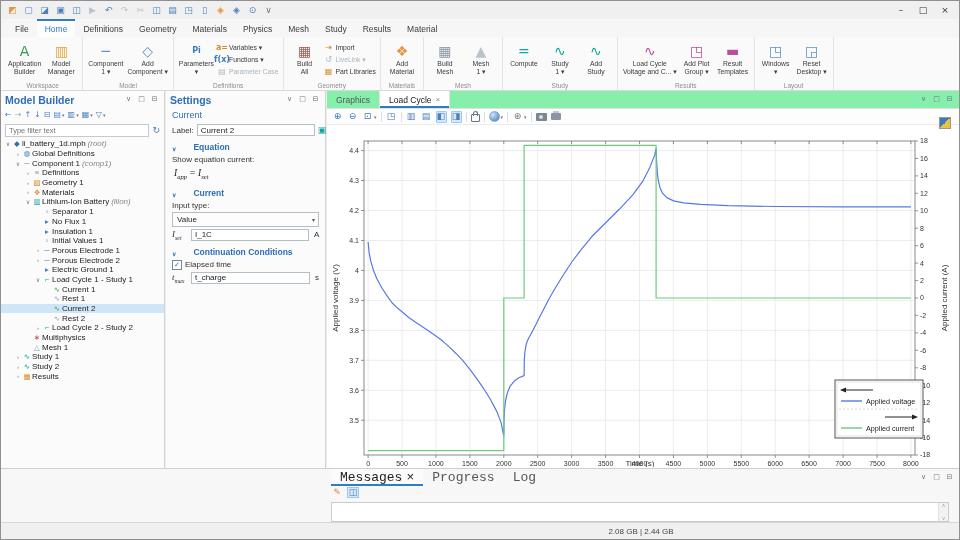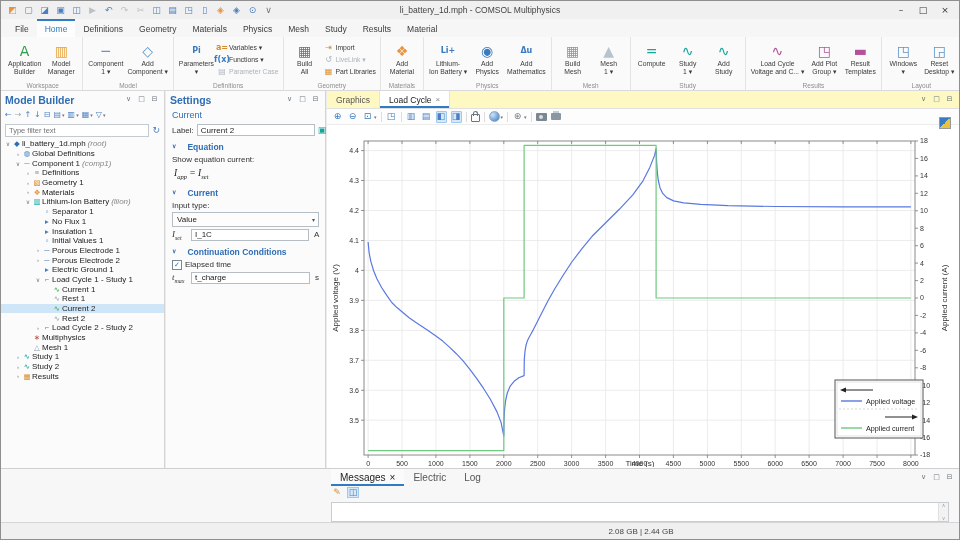--- a/index.html
+++ b/index.html
@@ -53,33 +53,33 @@
   .trow.sel{background:#cfe6f8;}
   .texp{width:8px;font-size:6px;color:#777;text-align:center;flex:none;}
   .tic{width:10px;font-size:7.5px;text-align:center;flex:none;}
   .tsuf{color:#888;font-style:italic;margin-left:2px;}
 
   #settings-panel{left:165px;width:160px;border-right:1px solid #d4d4d4;}
   .s-subtitle{font-size:9px;color:#2f6db5;padding:2px 6px 3px 6px;}
   .s-row{display:flex;align-items:center;gap:3px;padding:1px 6px;}
   .s-cap{font-size:8px;color:#333;}
   .s-input{height:12px;border:1px solid #b6bec5;background:#fff;font-size:8px;padding:0 3px;color:#222;font-family:"Liberation Sans",sans-serif;box-sizing:border-box;}
-  .s-sect{display:flex;align-items:flex-start;gap:11px;padding:5px 6px 2px 6px;font-size:8.5px;font-weight:bold;color:#2f6db5;}
+  .s-sect{display:flex;align-items:flex-end;gap:17px;padding:5px 6px 2px 6px;font-size:8.5px;font-weight:bold;color:#2f6db5;}
   .s-sect .chev{font-size:6px;color:#2f6db5;}
   .dropdown{position:relative;height:13px;border:1px solid #b6bec5;background:#fdfdfd;display:flex;align-items:center;font-size:8px;padding:0 12px 0 4px;margin:1px 6px;color:#222;}
   .dropdown .dd-caret{position:absolute;right:3px;font-size:6px;color:#555;}
   .eq{font-family:"Liberation Serif",serif;font-style:italic;font-size:9.5px;padding:3px 8px;color:#222;}
   .eq sub{font-size:6.5px;}
   .sym{font-family:"Liberation Serif",serif;font-style:italic;font-size:9px;width:16px;flex:none;}
   .sym sub{font-size:6px;}
   .unit{font-size:8px;color:#333;margin-left:2px;}
   .cbx{width:8px;height:8px;border:1px solid #7a8894;background:#fff;display:inline-flex;align-items:center;justify-content:center;font-size:7px;color:#2f6db5;flex:none;}
 
   #graphics-panel{left:326px;right:0;background:#fff;}
-  #gtabs{height:17px;display:flex;align-items:stretch;background:#fef9c3;border-bottom:1px solid #e0e0e0;}
+  #gtabs{height:17px;display:flex;align-items:stretch;background:#86efac;border-bottom:1px solid #e0e0e0;}
   .gtab{display:flex;align-items:center;gap:4px;padding:0 9px;font-size:8.5px;color:#555;border-right:1px solid #e4e4e4;}
   .gtab.active{background:#fff;color:#222;box-shadow:inset 0 -2px 0 #2f7bc4;}
   .gtab .x{font-size:8px;color:#888;}
   #gtoolbar{height:15px;display:flex;align-items:center;gap:4px;padding:0 5px;border-bottom:1px solid #ececec;background:#fdfdfd;}
   #gtoolbar .ic{font-size:9px;color:#3a7abf;width:11px;height:12px;}
   #gtoolbar .caret{font-size:5px;color:#777;margin-left:-3px;}
   #gtoolbar .sep{width:1px;height:10px;background:#ddd;}
   #gtoolbar .pressed{background:#d6e8f8;border:1px solid #9ec9ee;box-sizing:border-box;border-radius:1px;}
   .css-lock{width:7px;height:6px;border:1px solid #6a7680;border-radius:1px;position:relative;margin-top:3px;}
   .css-lock:before{content:"";position:absolute;top:-4px;left:1px;width:3px;height:4px;border:1px solid #6a7680;border-bottom:none;border-radius:3px 3px 0 0;}
@@ -87,21 +87,21 @@
   .css-camera{width:11px;height:8px;background:#7a8894;border-radius:1px;position:relative;}
   .css-camera:before{content:"";position:absolute;left:3.5px;top:2px;width:4px;height:4px;border-radius:50%;background:#d7dde2;}
   .css-printer{width:10px;height:7px;background:#8a97a3;border-radius:1px;position:relative;}
   .css-printer:before{content:"";position:absolute;left:2px;top:-2px;width:6px;height:2px;background:#c4ccd2;}
   #chart-wrap{position:absolute;top:33px;left:2px;}
   #plot-corner-icon{position:absolute;top:26px;right:8px;width:10px;height:10px;background:linear-gradient(135deg,#3a7abf 50%,#e8c33d 50%);border:1px solid #999;}
 
   
   #messages-panel{position:absolute;top:467px;left:0;right:0;height:57px;background:#f7f7f7;border-top:1px solid #cfcfcf;box-sizing:border-box;}
   #mtabs{height:17px;display:flex;align-items:stretch;padding-left:330px;}
-  .mtab{display:flex;align-items:center;gap:4px;padding:0 9px;font-size:10px;color:#555;}
+  .mtab{display:flex;align-items:center;gap:4px;padding:0 9px;font-size:13px;color:#555;font-family:Liberation Mono, monospace;}
   .mtab.active{color:#222;box-shadow:inset 0 -2px 0 #2f7bc4;background:#fbfbfb;}
   #mtabs .pbtns{margin-left:auto;padding-right:4px;align-items:center;}
   #mtoolbar{height:13px;display:flex;align-items:center;gap:4px;padding-left:330px;}
   #mtoolbar .ic{font-size:9px;width:12px;height:11px;}
   #mtoolbar .sel-ic{background:#d6e8f8;border:1px solid #9ec9ee;box-sizing:border-box;}
   #mcontent{position:absolute;left:330px;right:10px;top:33px;bottom:3px;background:#fff;border:1px solid #c8cdd2;}
   #mscroll{position:absolute;right:0;top:0;bottom:0;width:9px;background:#f2f2f2;border-left:1px solid #e0e0e0;display:flex;flex-direction:column;justify-content:space-between;align-items:center;}
   #mscroll .ic{font-size:5px;color:#9aa7b0;}
 
   
@@ -126,21 +126,20 @@
         <span class="ic" style="color: rgb(185, 194, 201);">✂</span>
         <span class="ic" style="color: rgb(74, 127, 193);">◫</span>
         <span class="ic" style="color: rgb(74, 127, 193);">▤</span>
         <span class="ic" style="color: rgb(74, 127, 193);">◳</span>
         <span class="ic" style="color: rgb(74, 127, 193);">▯</span>
         <span class="ic" style="color: rgb(232, 147, 61);">◈</span>
         <span class="ic" style="color: rgb(74, 127, 193);">◈</span>
         <span class="ic" style="color: rgb(74, 127, 193);">⊙</span>
         <span class="ic" style="color: rgb(106, 118, 128);">∨</span>
       </div>
-    <div id="win-title">li_battery_1d.mph - COMSOL Multiphysics</div>
     <div id="win-controls">
       <span class="ic" style="color: rgb(51, 51, 51);">–</span>
       <span class="ic" style="color: rgb(51, 51, 51);">□</span>
       <span class="ic" style="color: rgb(51, 51, 51);">×</span>
     </div>
   </div>
 
   <div id="menubar">
       <span class="menutab">File</span>
       <span class="menutab active">Home</span>
@@ -225,38 +224,20 @@
         </div>
         <div class="rib-group-label">Geometry</div>
       </div>
       <div class="rib-group">
         <div class="rib-big">
           <span class="ic" style="color: rgb(232, 147, 61);">❖</span>
           <div class="rib-lbl">Add</div>
           <div class="rib-lbl">Material</div>
         </div>
         <div class="rib-group-label">Materials</div>
-      </div>
-      <div class="rib-group">
-        <div class="rib-big">
-          <span class="ic ic-text" style="color: rgb(58, 122, 191);">Li+</span>
-          <div class="rib-lbl">Lithium-</div>
-          <div class="rib-lbl">Ion Battery ▾</div>
-        </div>
-        <div class="rib-big">
-          <span class="ic" style="color: rgb(58, 122, 191);">◉</span>
-          <div class="rib-lbl">Add</div>
-          <div class="rib-lbl">Physics</div>
-        </div>
-        <div class="rib-big">
-          <span class="ic ic-text" style="color: rgb(58, 122, 191);">Δu</span>
-          <div class="rib-lbl">Add</div>
-          <div class="rib-lbl">Mathematics</div>
-        </div>
-        <div class="rib-group-label">Physics</div>
       </div>
       <div class="rib-group">
         <div class="rib-big">
           <span class="ic" style="color: rgb(138, 151, 163);">▦</span>
           <div class="rib-lbl">Build</div>
           <div class="rib-lbl">Mesh</div>
         </div>
         <div class="rib-big">
           <span class="ic" style="color: rgb(184, 196, 204);">▲</span>
           <div class="rib-lbl">Mesh</div>
@@ -738,21 +719,21 @@
     </div>
   </div>
 
   <div id="messages-panel">
     <div id="mtabs">
         <div class="mtab active">
           <span>Messages</span>
           <span class="x">×</span>
         </div>
         <div class="mtab">
-          <span>Electric</span>
+          <span>Progress</span>
         </div>
         <div class="mtab">
           <span>Log</span>
         </div>
         <span class="pbtns" style="margin-left: auto; padding-right: 4px; align-items: center; display: flex;">
           <span class="ic" style="width: 11px; height: 11px; font-size: 7px; color: rgb(106, 118, 128);">∨</span>
           <span class="ic" style="width: 11px; height: 11px; font-size: 7px; color: rgb(106, 118, 128);">□</span>
           <span class="ic" style="width: 11px; height: 11px; font-size: 7px; color: rgb(106, 118, 128);">⊟</span>
         </span>
       </div>

